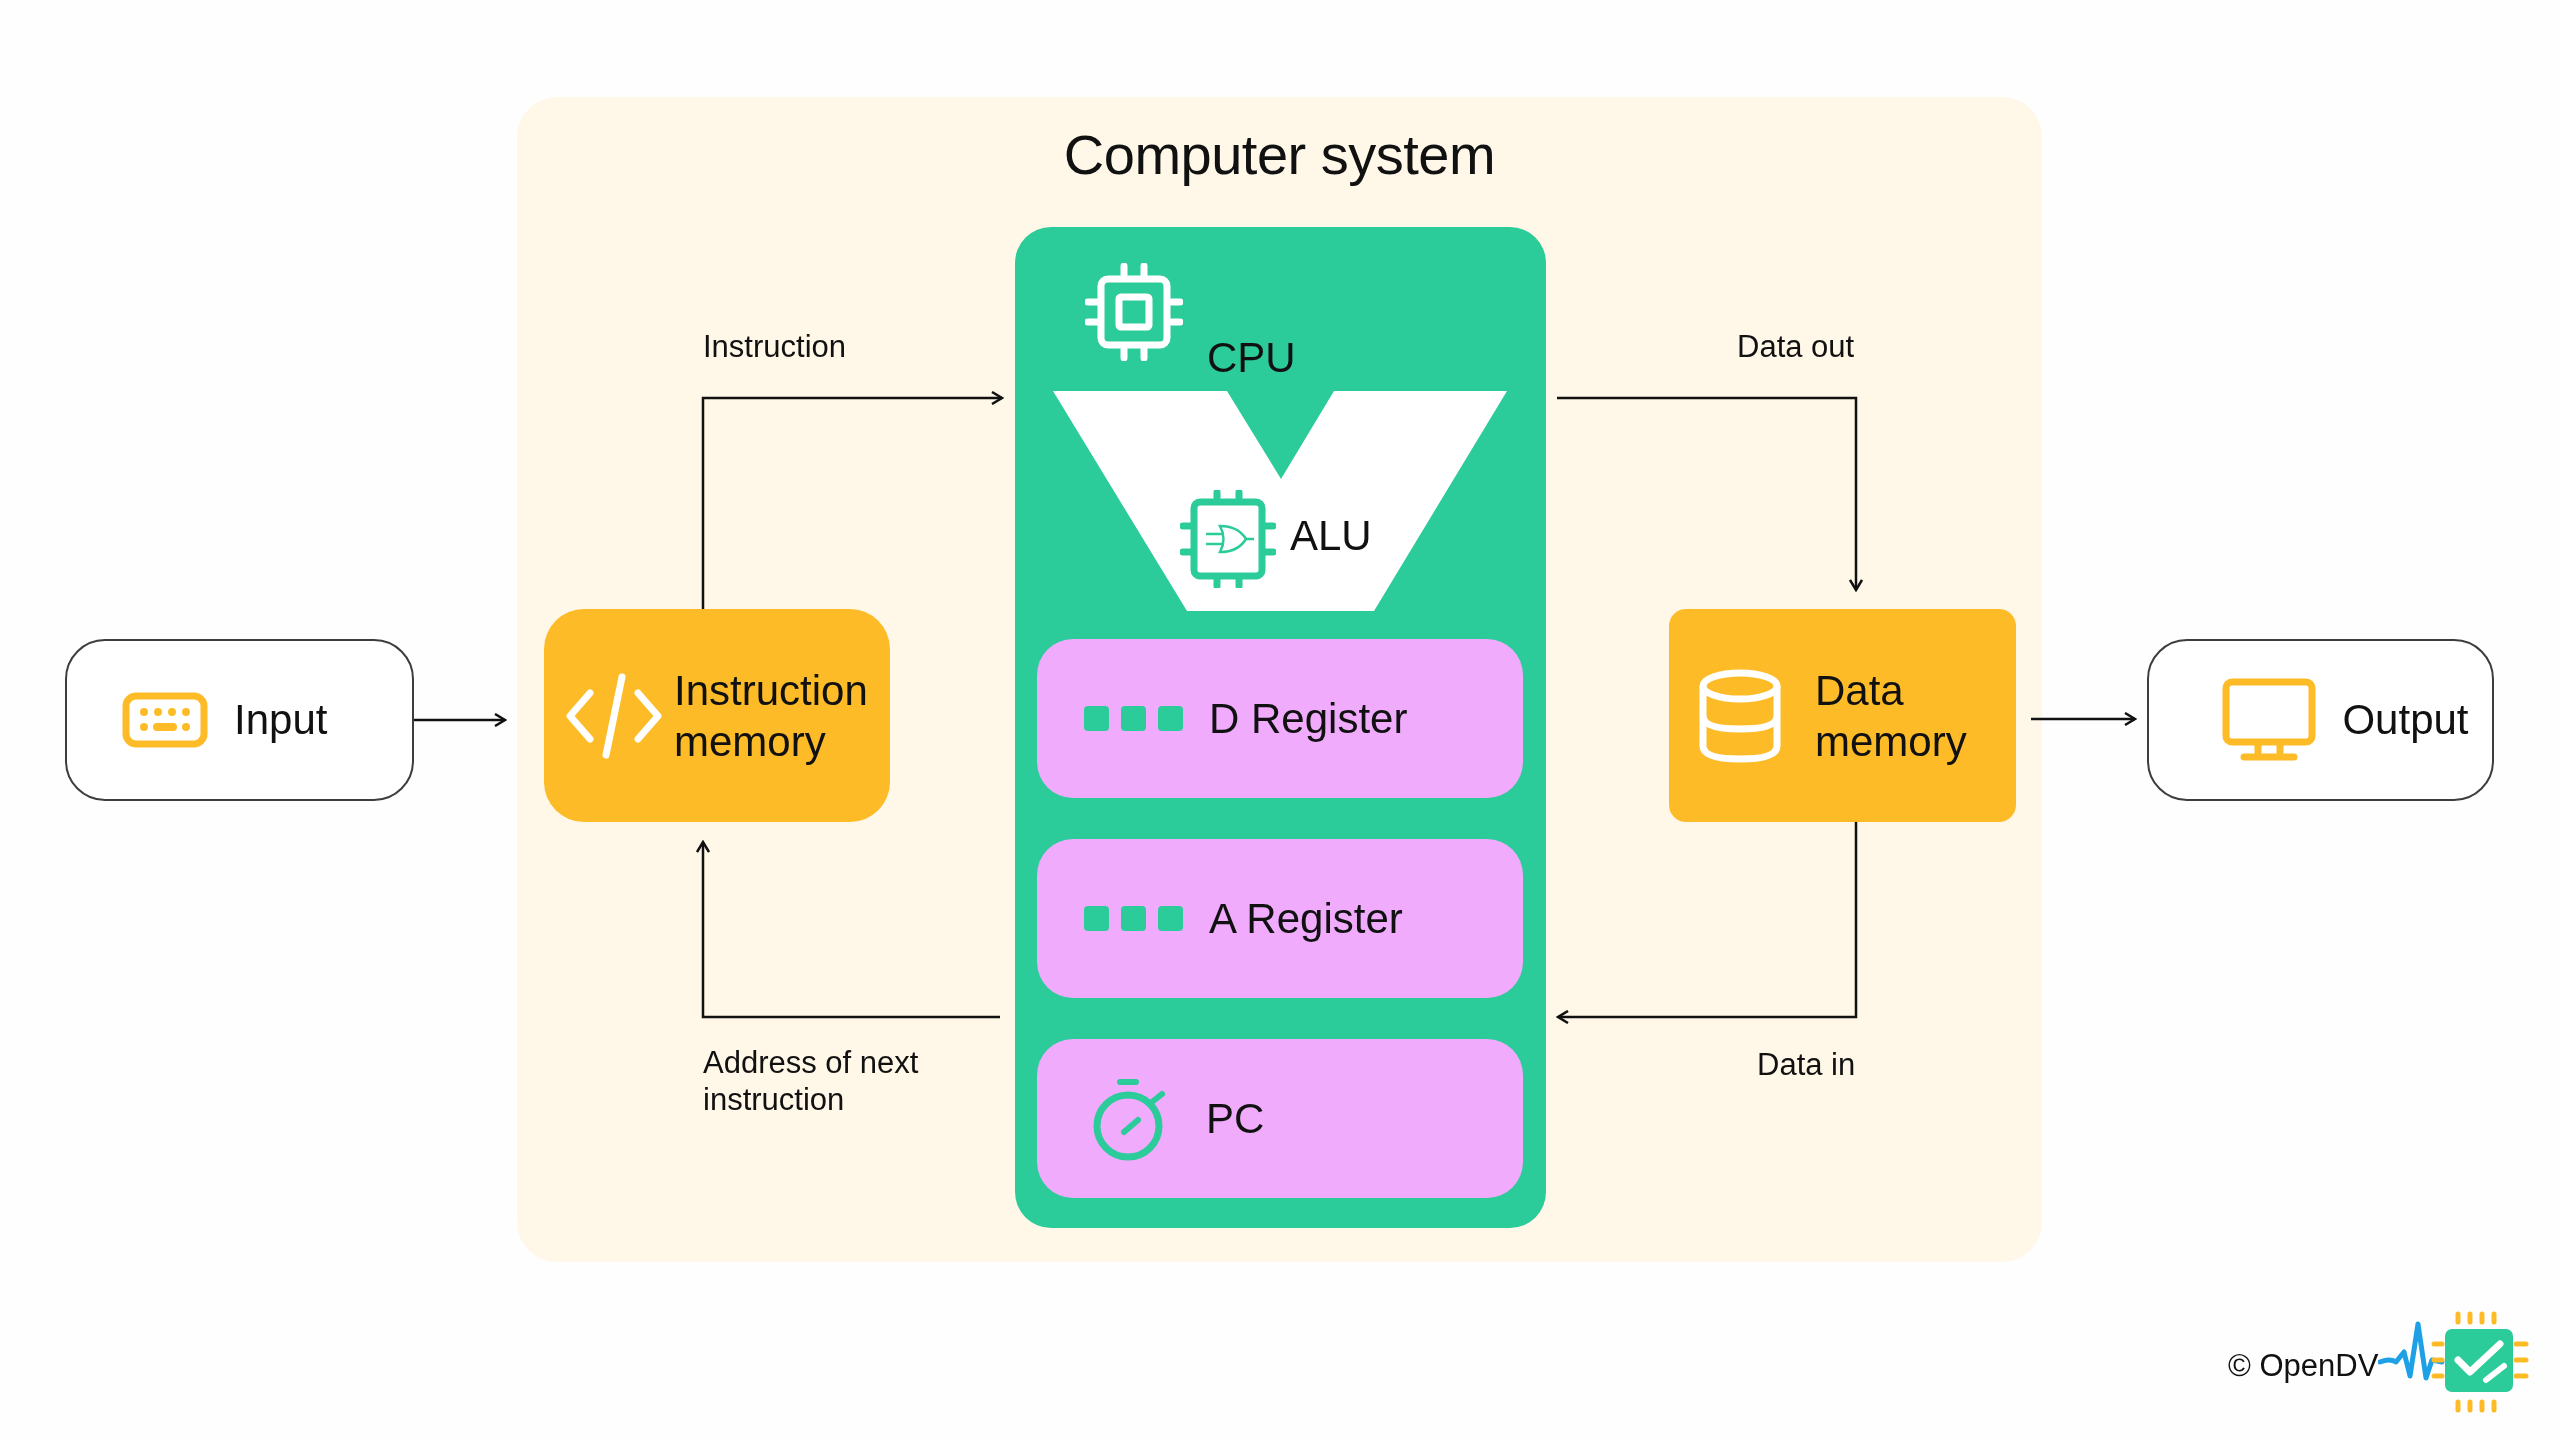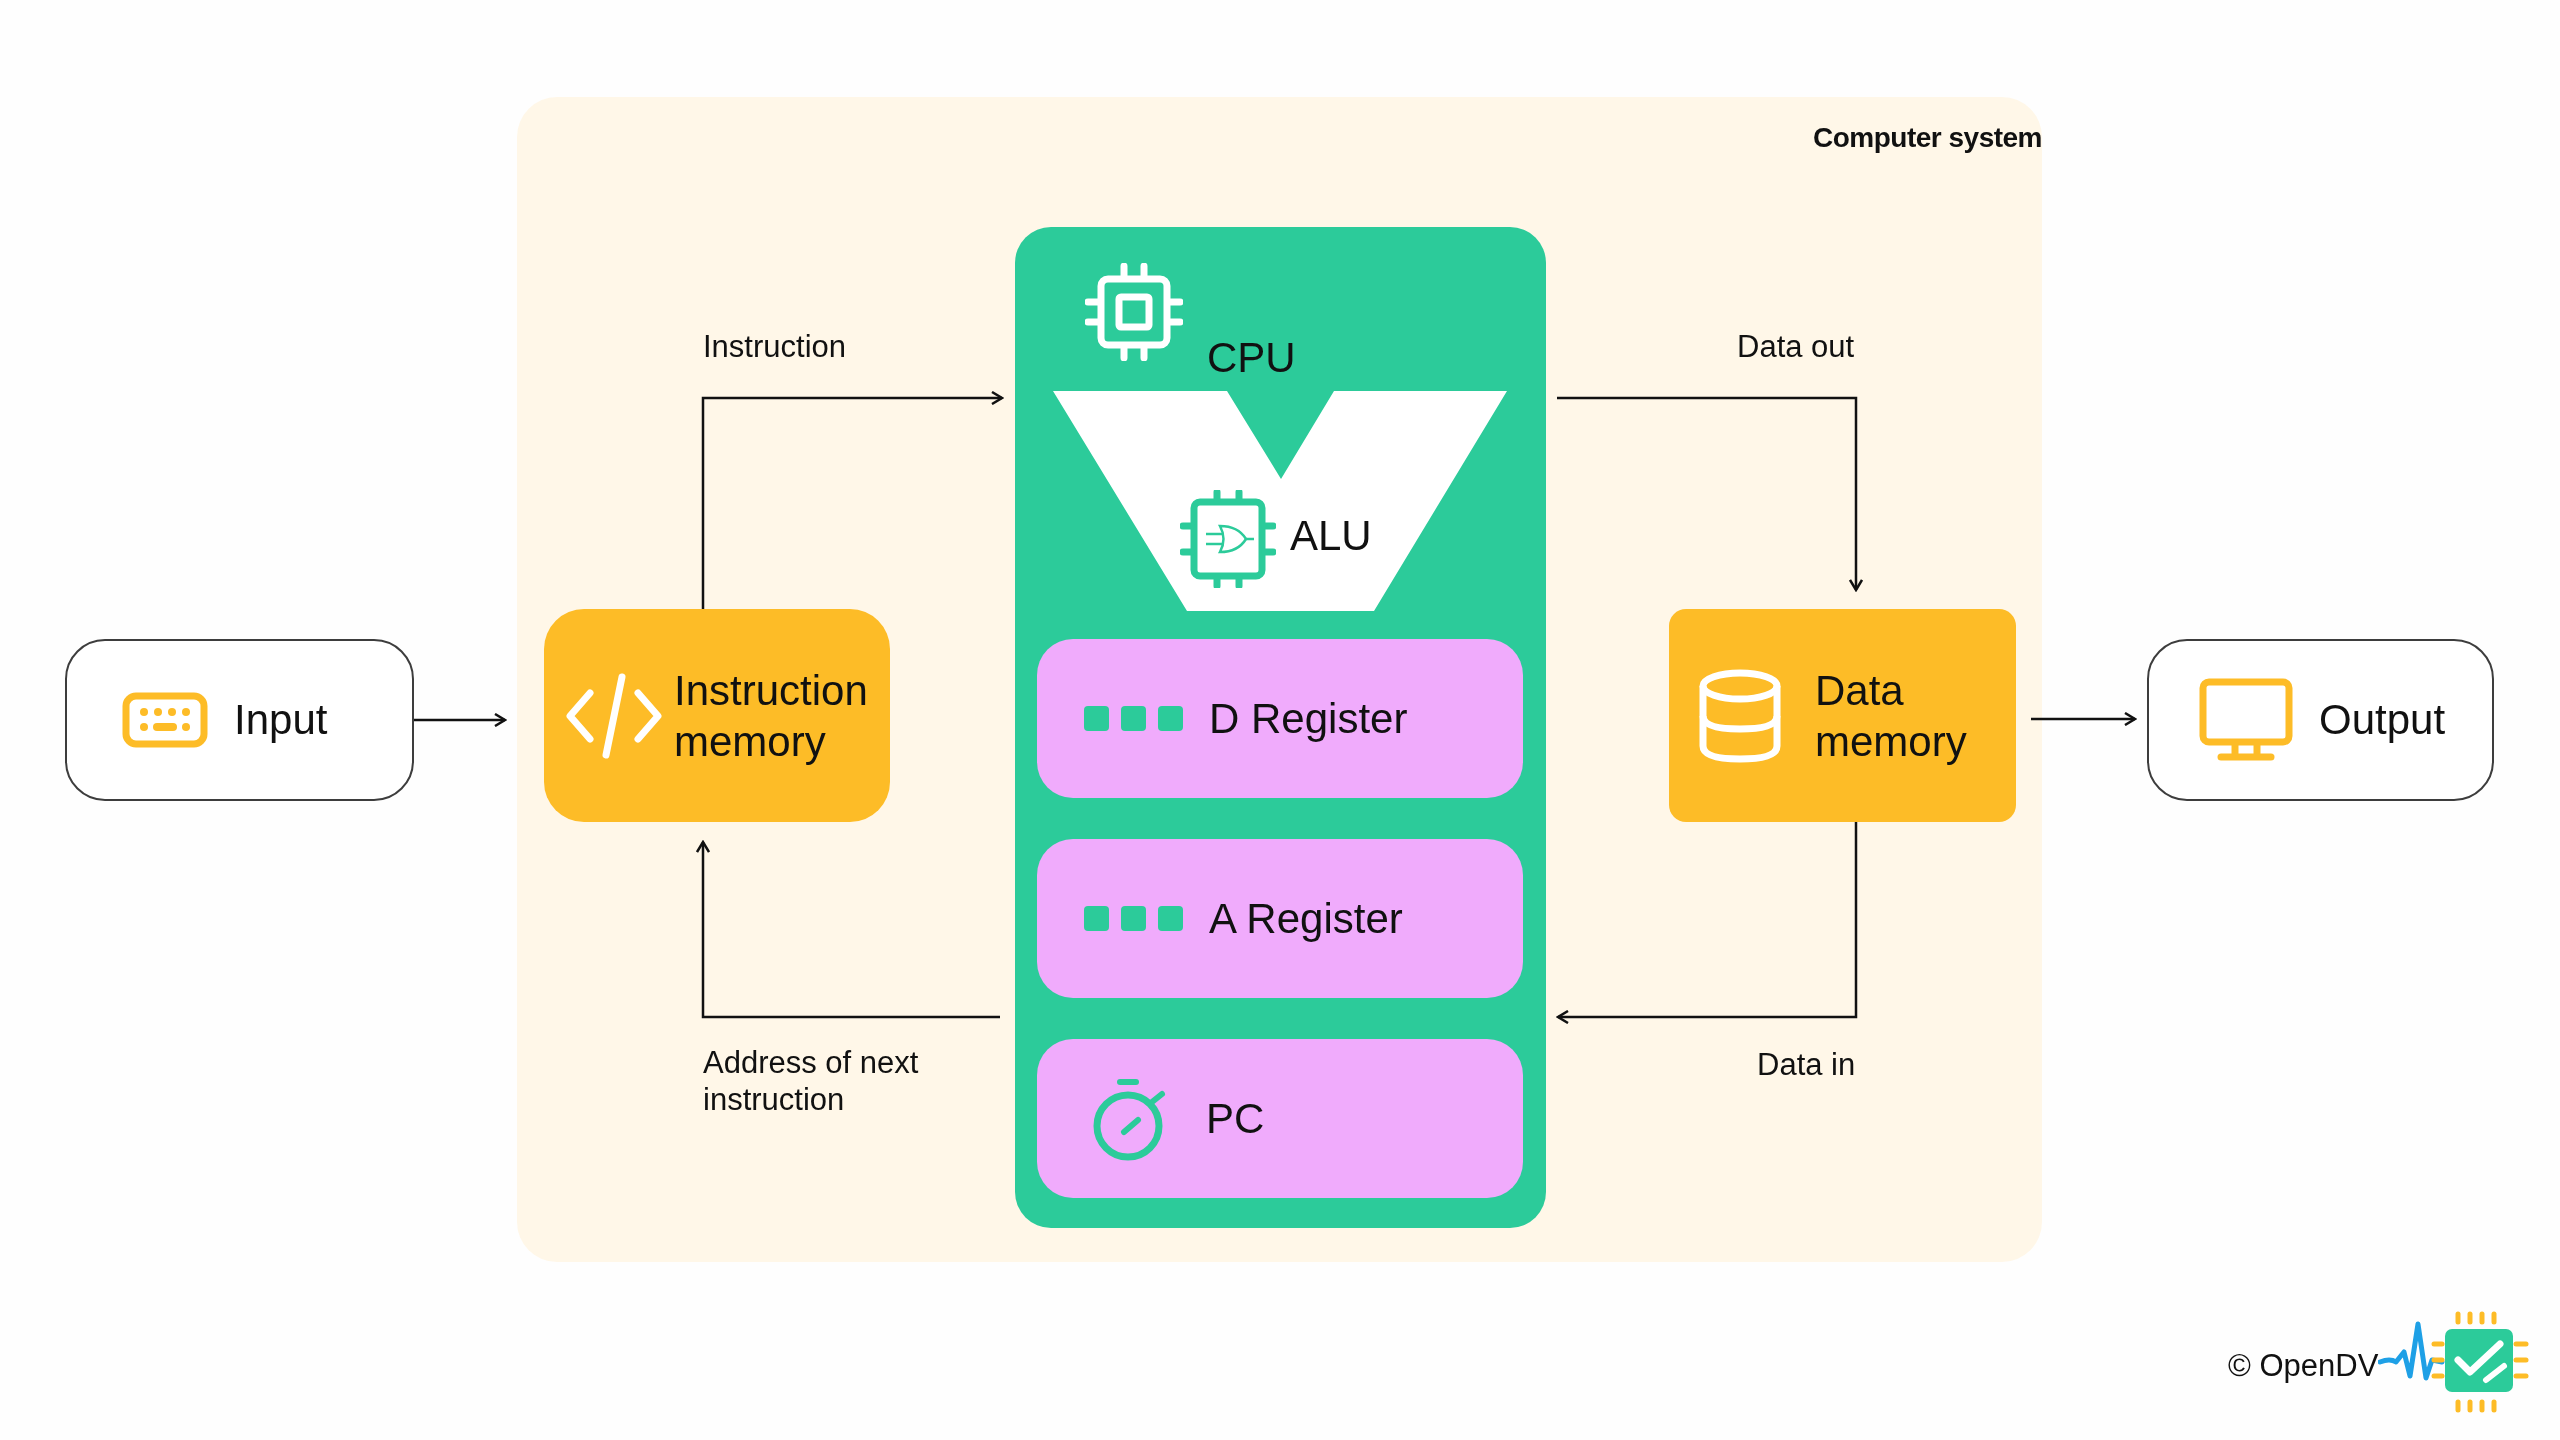--- a/index.html
+++ b/index.html
@@ -8,22 +8,22 @@
     background: #fefefe;
     font-family: "Liberation Sans", "DejaVu Sans", sans-serif;
     color: #111;
   }
   .abs { position: absolute; }
   .system {
     left: 517px; top: 97px; width: 1525px; height: 1165px;
     background: #fff7e8; border-radius: 40px;
   }
   .system-title {
-    left: 517px; top: 122px; width: 1525px; text-align: right;
-    font-size: 28px; font-weight: bold; letter-spacing: -0.5px;
+    left: 517px; top: 122px; width: 1525px; text-align: center;
+    font-size: 56px; font-weight: normal; letter-spacing: -0.5px;
   }
   .io-box {
     background: #ffffff; border: 2px solid #3d3d3d; border-radius: 40px;
     box-sizing: border-box; display: flex; align-items: center;
   }
   .io-box .label { font-size: 42px; margin-left: 26px; }
   .mem-box {
     background: #fdbc27; border-radius: 40px; display: flex; align-items: center;
     box-sizing: border-box;
   }
@@ -185,21 +185,21 @@
       <path d="M6,18 L6,78 Q6,91 43,91 Q80,91 80,78 L80,18" fill="none" stroke="#fff" stroke-width="7"></path>
       <path d="M6,48 Q6,61 43,61 Q80,61 80,48" fill="none" stroke="#fff" stroke-width="7"></path>
     </svg>
   </span>
   <div class="label">
     <div>Data</div>
     <div>memory</div>
   </div>
 </div>
 
-<div class="abs io-box" style="left:2147px; top:639px; width:347px; height:162px;">
+<div class="abs io-box" style="left:2147px; top:639px; width:347px; height:162px;justify-content:center;">
   <span style="margin-left:50px; display:inline-flex;">
     <svg width="94" height="84" viewBox="0 0 94 84" style="position:static;">
       <rect x="4" y="4" width="86" height="60" rx="6" fill="none" stroke="#fdbc27" stroke-width="7"></rect>
       <line x1="36" y1="64" x2="36" y2="78" stroke="#fdbc27" stroke-width="7"></line>
       <line x1="58" y1="64" x2="58" y2="78" stroke="#fdbc27" stroke-width="7"></line>
       <line x1="22" y1="79" x2="72" y2="79" stroke="#fdbc27" stroke-width="7" stroke-linecap="round"></line>
     </svg>
   </span>
   <span class="label">Output</span>
 </div>

